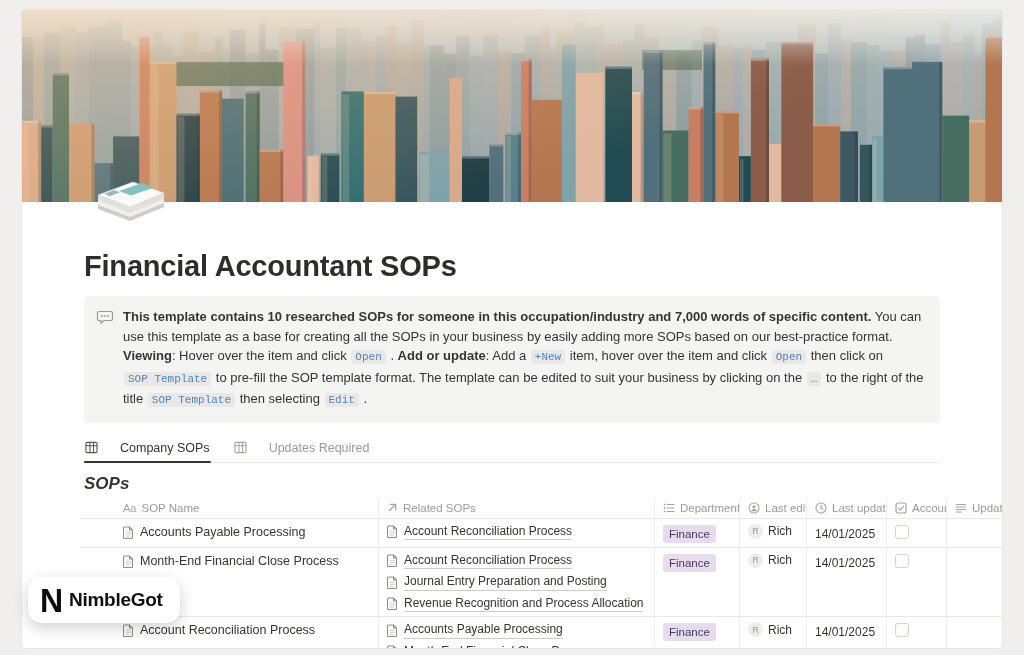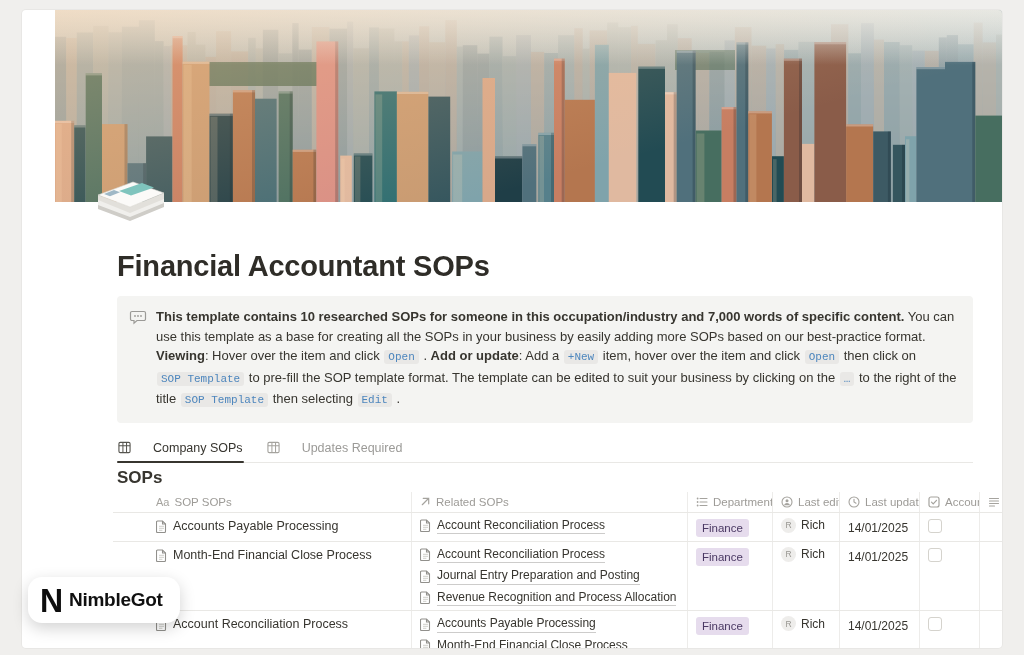--- a/index.html
+++ b/index.html
@@ -7,21 +7,20 @@
   body {
     background:#f0efed;
     font-family:"Liberation Sans","DejaVu Sans",sans-serif;
     color:#37352f;
     position:relative;
   }
   .card {
     position:absolute; left:22px; top:10px; width:980px; height:638px;
     background:#ffffff; border-radius:4px; overflow:hidden;
     box-shadow:0 0 0 1px rgba(0,0,0,0.03);
-    padding-left:33px;
   }
   
   .cover { position:relative; width:980px; height:192px; overflow:hidden; background:#8fa0a3; }
   .cover svg { display:block; width:100%; height:100%; }
   .page-icon {
     position:absolute; left:64px; top:156px; width:86px; height:56px; z-index:5;
     cursor:pointer;
   }
   
   .main { padding:0 62px; position:relative; }
@@ -40,21 +39,21 @@
     font-size:11px; color:#4d86bd; background:#e9e8e6;
     border-radius:3px; padding:1px 4px; margin:0 1px; white-space:nowrap;
   }
   
   .tabs-row { margin-top:14px; display:flex; gap:22px; border-bottom:1px solid #e9e8e5; width:856px; }
   .tab { display:flex; align-items:center; gap:22px; padding:4px 1px 7px; font-size:12.5px;
          font-weight:500; color:#9b9a97; cursor:pointer; position:relative; }
   .tab.active { color:#37352f; }
   .tab.active::after { content:""; position:absolute; left:0; right:0; bottom:-1px; height:2px; background:#37352f; border-radius:1px; }
   .tab svg { display:block; }
-  .section-title { margin-top:5px; font-size:17px; font-weight:700; color:#37352f; }
+  .section-title { margin-top:11px; font-size:17px; font-weight:700; color:#37352f;font-style:italic; }
   
   .table-wrap { margin-left:58px; margin-top:4px; width:922px; }
   .trow { display:flex; align-items:stretch; border-bottom:1px solid #e9e8e5; }
   .cell { padding:5px 8px 4px; border-right:1px solid #edecea; overflow:hidden; }
   .cell:last-child { border-right:none; }
   .c1 { width:264px;margin-left:35px; } .c2 { width:276px; } .c3 { width:85px; }
   .c4 { width:67px; } .c5 { width:80px; } .c6 { width:60px; } .c7 { flex:1; }
   .thead .cell { display:flex; align-items:center; gap:5px; color:#9d9b97; font-size:11.5px;
                  padding-top:4px; padding-bottom:4px; cursor:pointer; white-space:nowrap; }
   .thead { border-bottom:1px solid #e9e8e5; }
@@ -348,21 +347,21 @@
 
     <div class="section-title">SOPs</div>
   </div>
 
   <div class="table-wrap">
     <div class="trow thead" id="thead-row">
         <div class="cell c1">
           <span class="hicon">
             <span class="aa-glyph">Aa</span>
           </span>
-          <span>SOP SOPs</span>
+          <span>SOP Name</span>
         </div>
         <div class="cell c2">
           <span class="hicon">
             <svg width="11" height="11" viewBox="0 0 12 12">
               <path d="M3.5 2.5h6v6M9.5 2.5L2.5 9.5" stroke="#a5a39e" stroke-width="1.3" fill="none" stroke-linecap="round"></path>
             </svg>
           </span>
           <span>Related SOPs</span>
         </div>
         <div class="cell c3">

